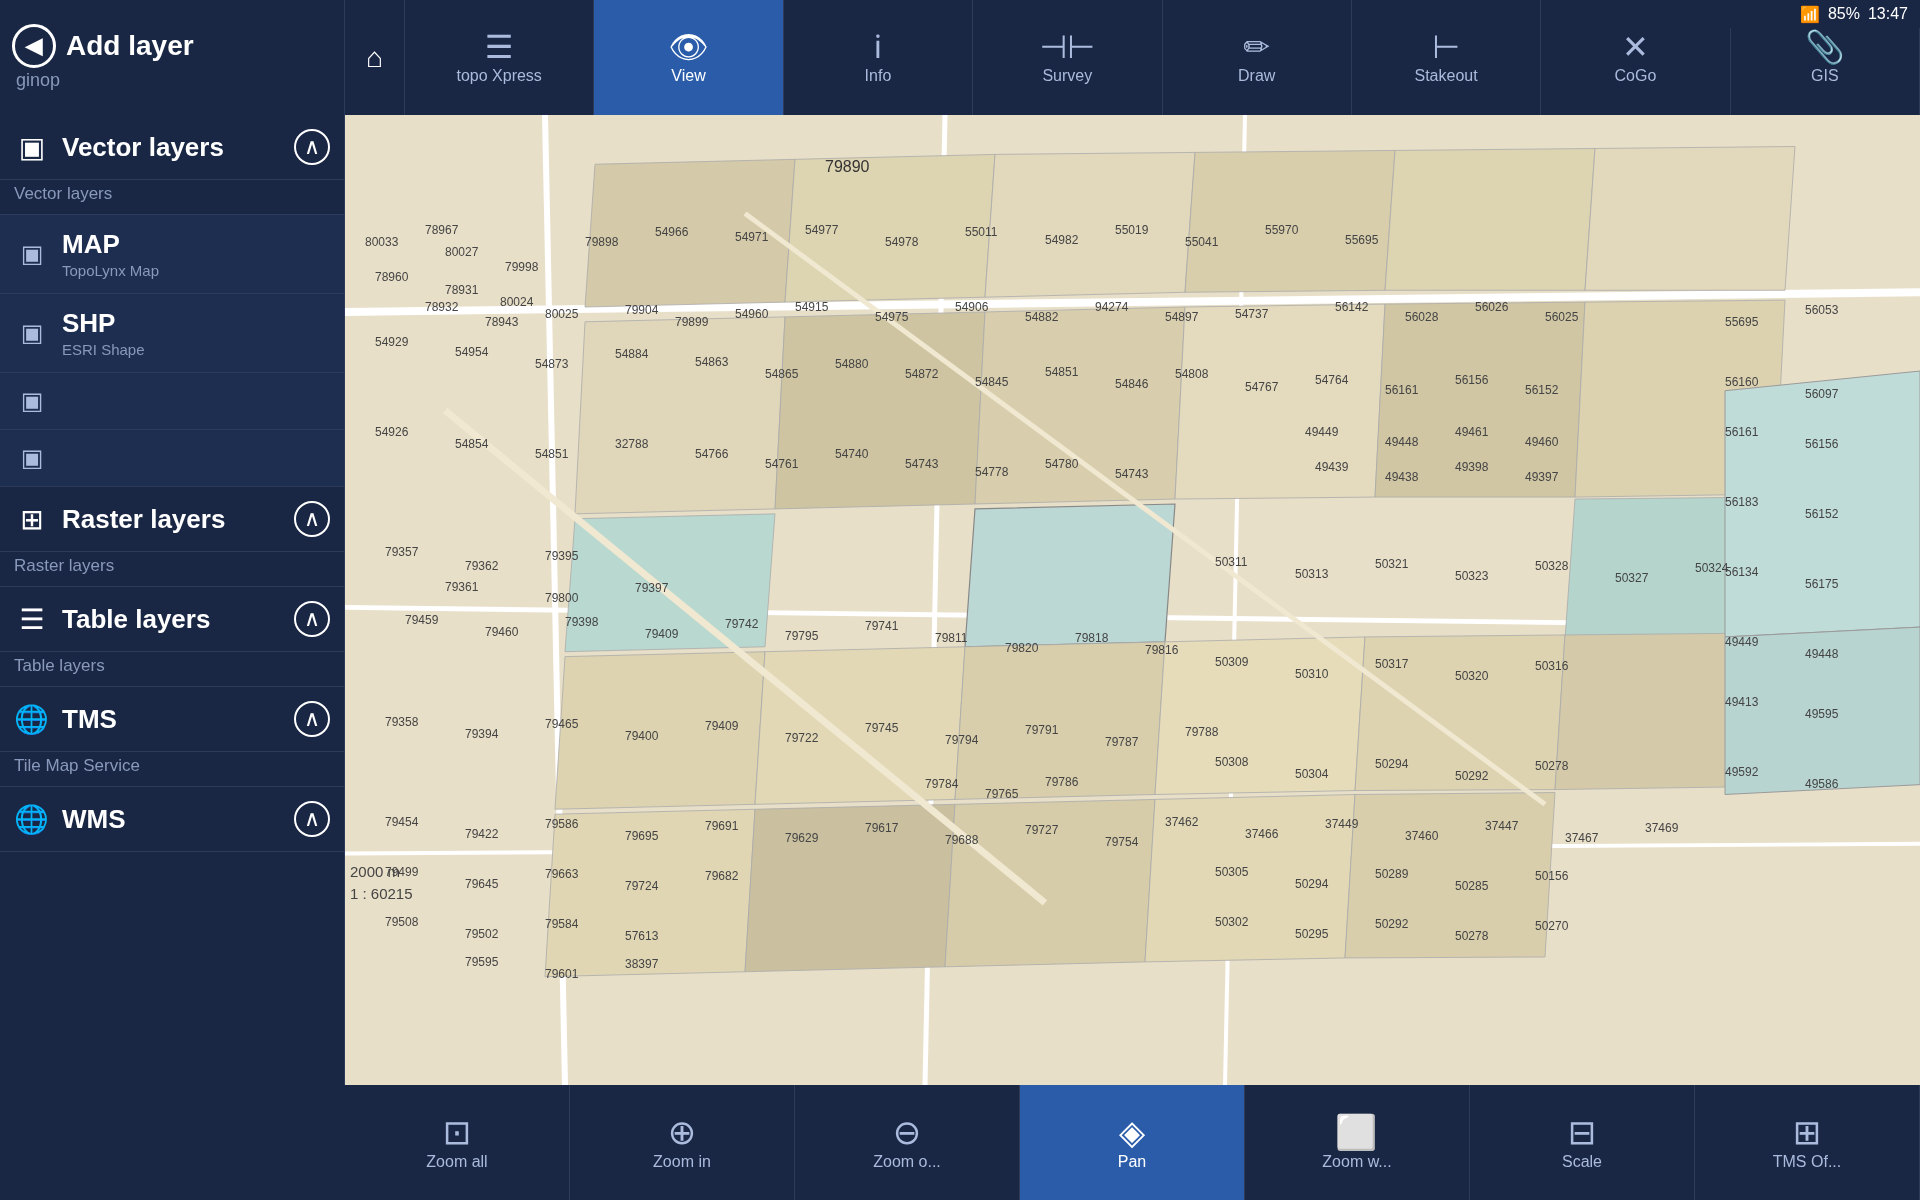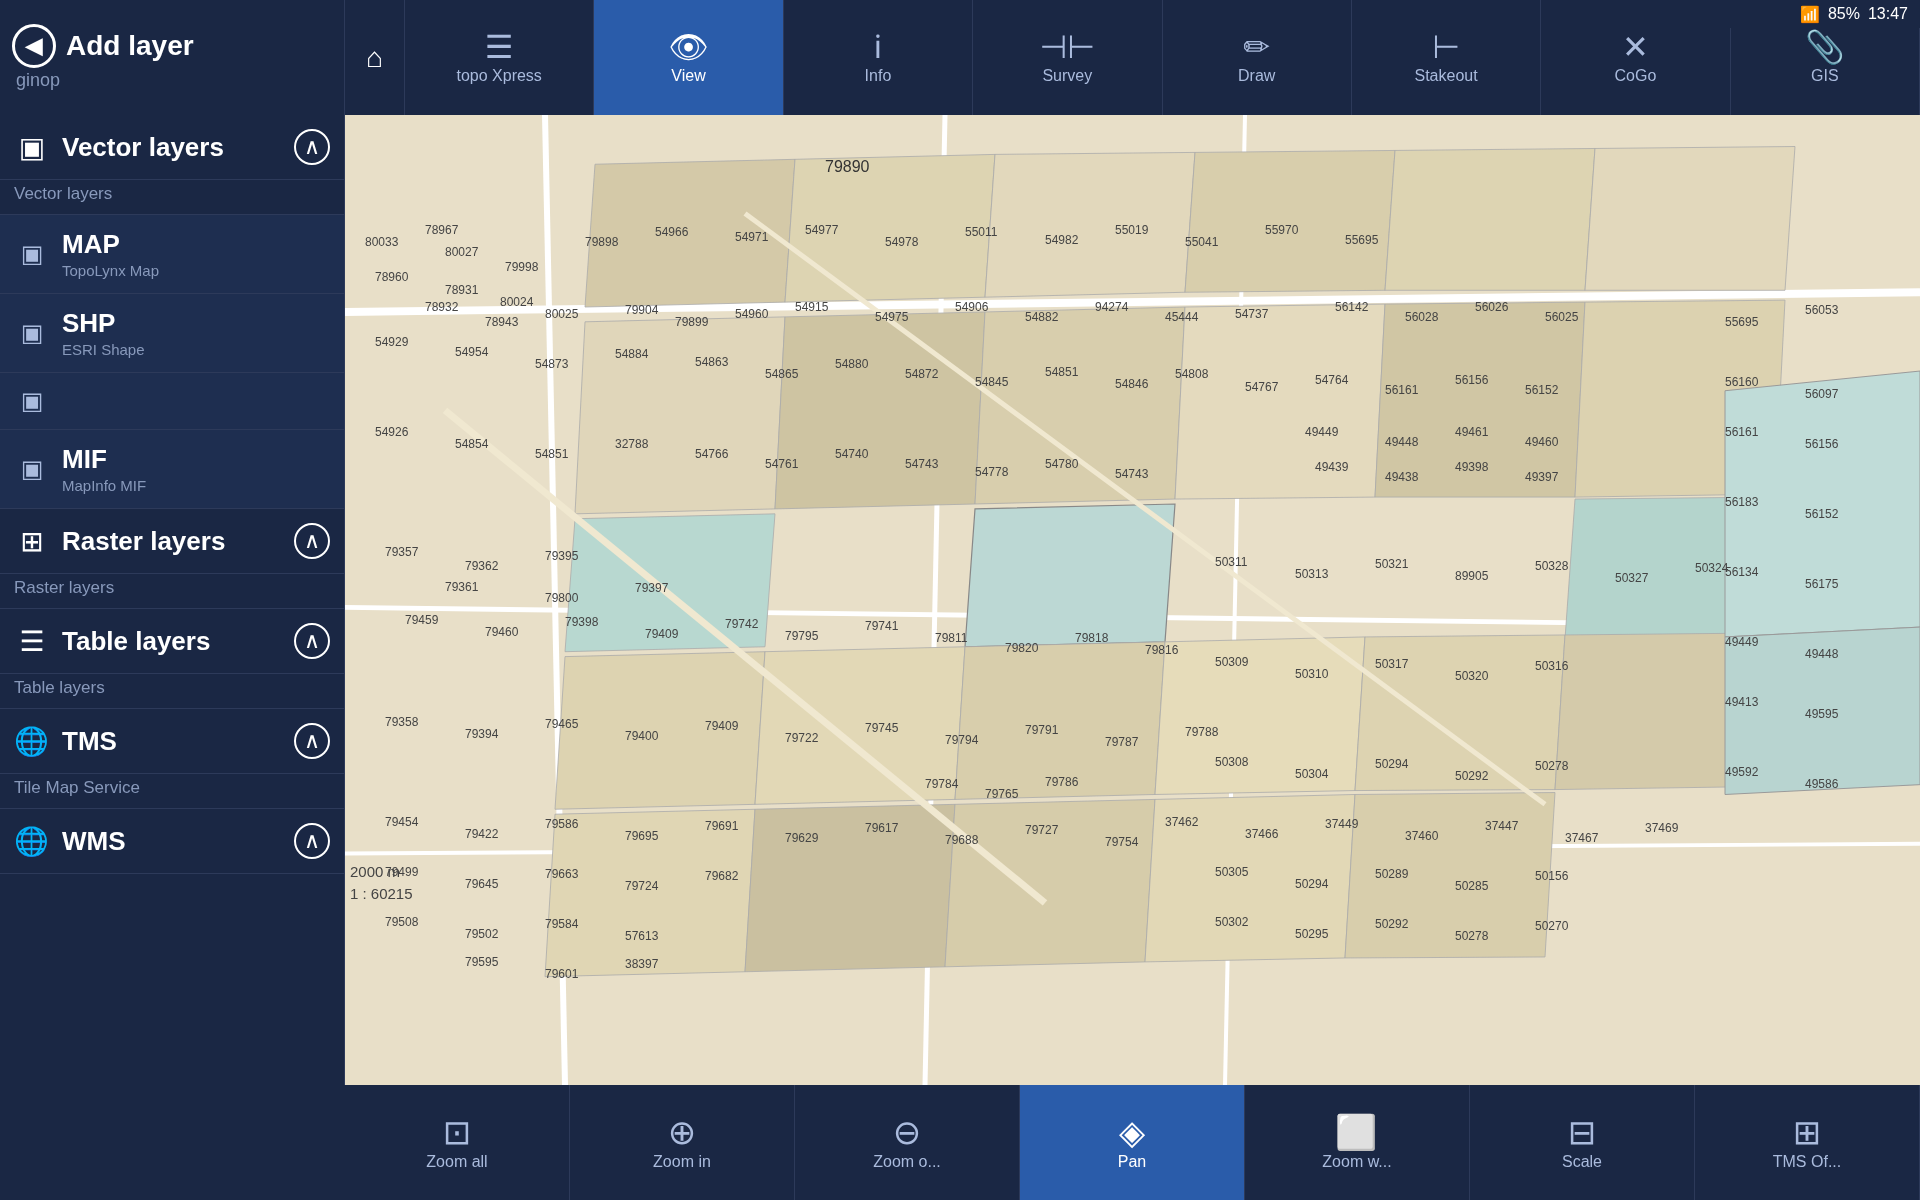--- a/index.html
+++ b/index.html
@@ -305,24 +305,20 @@
         <div class="si-content">
           <div class="si-title">SHP</div>
           <div class="si-subtitle">ESRI Shape</div>
         </div>
       </div>
     <div class="sidebar-item">
         <span class="si-icon">▣</span>
       </div>
     <div class="sidebar-item">
         <span class="si-icon">▣</span>
-        <div class="si-content">
-          <div class="si-title">MIF</div>
-          <div class="si-subtitle">MapInfo MIF</div>
-        </div>
       </div>
     <div class="sidebar-section-header">
     <span class="s-icon">⊞</span>
     <span class="s-title">Raster layers</span>
     <span class="s-chevron">∧</span>
   </div>
     <div class="sidebar-section-subtitle">Raster layers</div>
     <div class="sidebar-section-header">
     <span class="s-icon">☰</span>
     <span class="s-title">Table layers</span>
@@ -420,21 +416,21 @@
       <span style="left:80px;top:185px">78932</span>
       <span style="left:140px;top:200px">78943</span>
       <span style="left:280px;top:188px">79904</span>
       <span style="left:330px;top:200px">79899</span>
       <span style="left:390px;top:192px">54960</span>
       <span style="left:450px;top:185px">54915</span>
       <span style="left:530px;top:195px">54975</span>
       <span style="left:610px;top:185px">54906</span>
       <span style="left:680px;top:195px">54882</span>
       <span style="left:750px;top:185px">94274</span>
-      <span style="left:820px;top:195px">45444</span>
+      <span style="left:820px;top:195px">54897</span>
       <span style="left:890px;top:192px">54737</span>
       <span style="left:990px;top:185px">56142</span>
       <span style="left:1060px;top:195px">56028</span>
       <span style="left:1130px;top:185px">56026</span>
       <span style="left:1200px;top:195px">56025</span>
 
       <span style="left:30px;top:220px">54929</span>
       <span style="left:110px;top:230px">54954</span>
       <span style="left:190px;top:242px">54873</span>
       <span style="left:270px;top:232px">54884</span>
@@ -490,21 +486,21 @@
       <span style="left:440px;top:514px">79795</span>
       <span style="left:520px;top:504px">79741</span>
       <span style="left:590px;top:516px">79811</span>
       <span style="left:660px;top:526px">79820</span>
       <span style="left:730px;top:516px">79818</span>
       <span style="left:800px;top:528px">79816</span>
 
       <span style="left:870px;top:440px">50311</span>
       <span style="left:950px;top:452px">50313</span>
       <span style="left:1030px;top:442px">50321</span>
-      <span style="left:1110px;top:454px">89905</span>
+      <span style="left:1110px;top:454px">50323</span>
       <span style="left:1190px;top:444px">50328</span>
       <span style="left:1270px;top:456px">50327</span>
       <span style="left:1350px;top:446px">50324</span>
 
       <span style="left:870px;top:540px">50309</span>
       <span style="left:950px;top:552px">50310</span>
       <span style="left:1030px;top:542px">50317</span>
       <span style="left:1110px;top:554px">50320</span>
       <span style="left:1190px;top:544px">50316</span>
 

